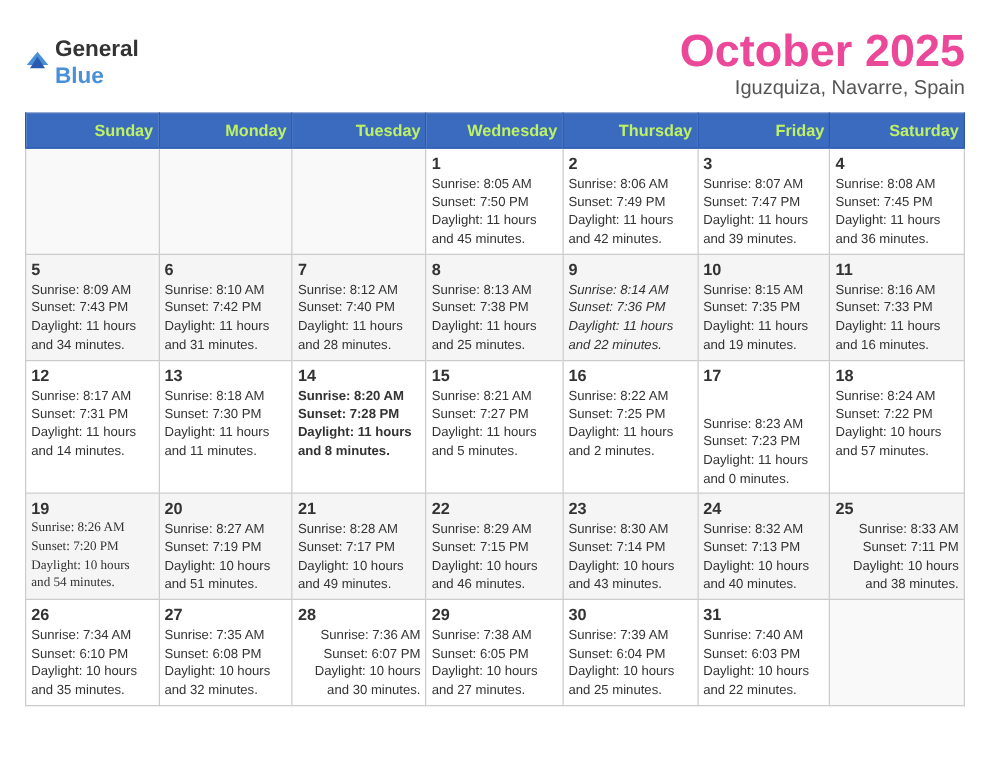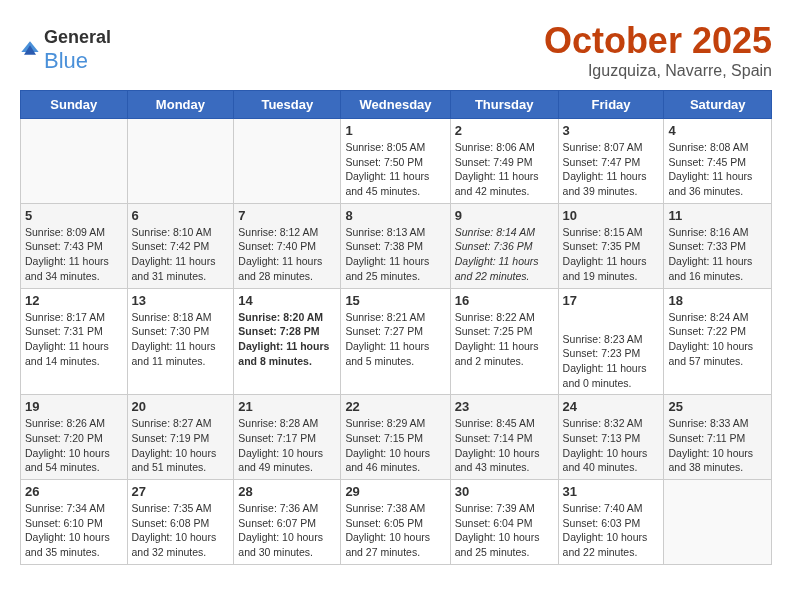--- a/index.html
+++ b/index.html
@@ -24,37 +24,37 @@
     .logo-icon {
       width: 20px;
       height: 20px;
     }
     .title-area {
       text-align: right;
     }
     .month-title {
       font-size: 36px;
       font-weight: bold;
-      color: #c2410c;
+      color: #ec4899;
     }
     .location-title {
       font-size: 16px;
       color: #555;
     }
     .calendar {
       width: 100%;
       border-collapse: collapse;
       border: 1px solid #ccc;
     }
     .calendar th {
       background-color: #3a6bbf;
-      color: #ffffff;
+      color: #bef264;
       padding: 6px 4px;
       font-size: 13px;
-      text-align: center;
+      text-align: right;
       border: 1px solid #2a5aaf;
     }
     .calendar td {
       vertical-align: top;
       padding: 4px;
       border: 1px solid #ccc;
       font-size: 11px;
       color: #333;
       width: 113px;
       min-height: 80px;
@@ -85,21 +85,21 @@
 <body>
 
 <div class="header-area">
   <div class="logo">
     <svg class="logo-icon" viewBox="0 0 30 30" xmlns="http://www.w3.org/2000/svg">
       <polygon points="15,2 28,18 2,18" fill="#4a90d9"></polygon>
       <polygon points="15,8 24,22 6,22" fill="#2a5aaf"></polygon>
     </svg>
     <div>
       <span style="font-size:18px;font-weight:bold;color:#333;">General</span><br>
-      <span style="font-size:22px;font-weight:normal;color:#4a90d9;">Blue</span>
+      <span style="font-size:18px;font-weight:bold;color:#4a90d9;">Blue</span>
     </div>
   </div>
   <div class="title-area">
     <div class="month-title">October 2025</div>
     <div class="location-title">Iguzquiza, Navarre, Spain</div>
   </div>
 </div>
 
 <table class="calendar">
   <thead>
@@ -245,21 +245,21 @@
           <span class="day-num">18</span>
           <div class="day-info" style="white-space: pre-line;">Sunrise: 8:24 AM
 Sunset: 7:22 PM
 Daylight: 10 hours
 and 57 minutes.</div>
         </td>
       </tr>
       <tr>
         <td>
           <span class="day-num">19</span>
-          <div class="day-info" style="white-space: pre-line;">Sunrise: 8:26 AM
+          <div class="day-info" style="white-space: pre-line; font-family: Liberation Serif, serif;">Sunrise: 8:26 AM
 Sunset: 7:20 PM
 Daylight: 10 hours
 and 54 minutes.</div>
         </td>
         <td>
           <span class="day-num">20</span>
           <div class="day-info" style="white-space: pre-line;">Sunrise: 8:27 AM
 Sunset: 7:19 PM
 Daylight: 10 hours
 and 51 minutes.</div>
@@ -273,35 +273,35 @@
         </td>
         <td>
           <span class="day-num">22</span>
           <div class="day-info" style="white-space: pre-line;">Sunrise: 8:29 AM
 Sunset: 7:15 PM
 Daylight: 10 hours
 and 46 minutes.</div>
         </td>
         <td>
           <span class="day-num">23</span>
-          <div class="day-info" style="white-space: pre-line;">Sunrise: 8:45 AM
+          <div class="day-info" style="white-space: pre-line;">Sunrise: 8:30 AM
 Sunset: 7:14 PM
 Daylight: 10 hours
 and 43 minutes.</div>
         </td>
         <td>
           <span class="day-num">24</span>
           <div class="day-info" style="white-space: pre-line;">Sunrise: 8:32 AM
 Sunset: 7:13 PM
 Daylight: 10 hours
 and 40 minutes.</div>
         </td>
         <td>
           <span class="day-num">25</span>
-          <div class="day-info" style="white-space: pre-line;">Sunrise: 8:33 AM
+          <div class="day-info" style="white-space: pre-line; text-align: right;">Sunrise: 8:33 AM
 Sunset: 7:11 PM
 Daylight: 10 hours
 and 38 minutes.</div>
         </td>
       </tr>
       <tr>
         <td>
           <span class="day-num">26</span>
           <div class="day-info" style="white-space: pre-line;">Sunrise: 7:34 AM
 Sunset: 6:10 PM
@@ -310,21 +310,21 @@
         </td>
         <td>
           <span class="day-num">27</span>
           <div class="day-info" style="white-space: pre-line;">Sunrise: 7:35 AM
 Sunset: 6:08 PM
 Daylight: 10 hours
 and 32 minutes.</div>
         </td>
         <td>
           <span class="day-num">28</span>
-          <div class="day-info" style="white-space: pre-line;">Sunrise: 7:36 AM
+          <div class="day-info" style="white-space: pre-line; text-align: right;">Sunrise: 7:36 AM
 Sunset: 6:07 PM
 Daylight: 10 hours
 and 30 minutes.</div>
         </td>
         <td>
           <span class="day-num">29</span>
           <div class="day-info" style="white-space: pre-line;">Sunrise: 7:38 AM
 Sunset: 6:05 PM
 Daylight: 10 hours
 and 27 minutes.</div>

